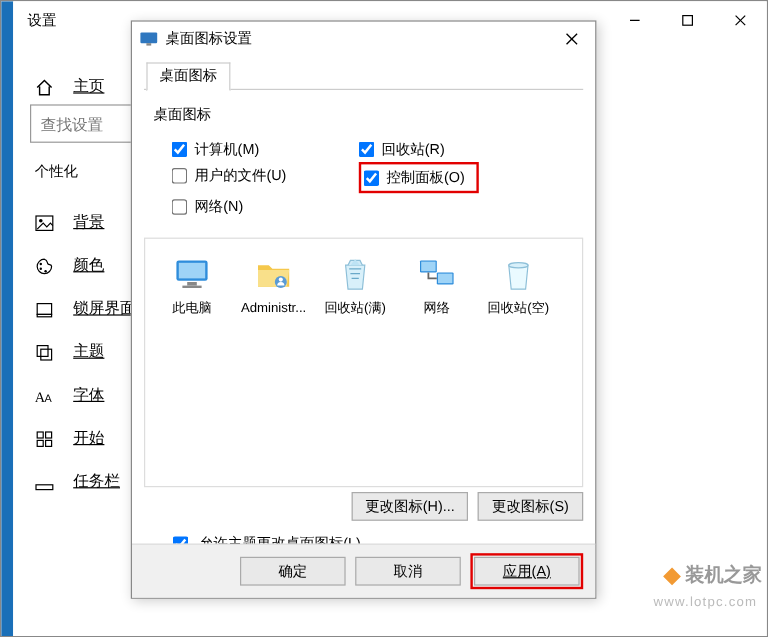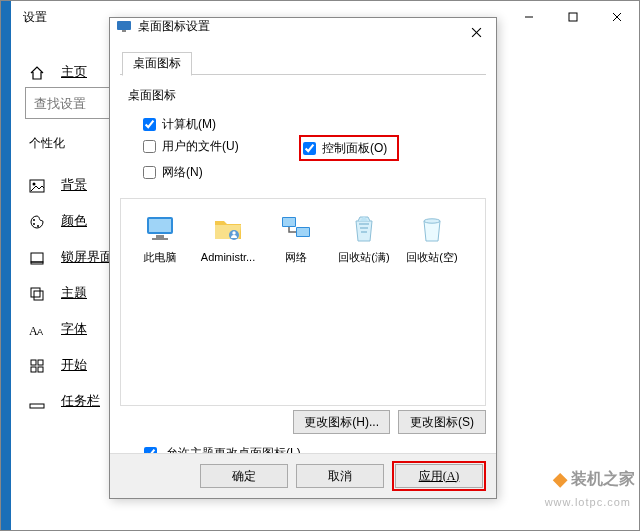--- a/index.html
+++ b/index.html
@@ -19,21 +19,21 @@
 .search-wrap .icon{width:28px;display:flex;justify-content:center;color:#555;}
 .sect-label{font-size:12px;padding:2px 0 6px 18px;color:#000;}
 .main-area{flex:1;padding:40px 10px 10px 10px;color:#000;}
 .main-h1{font-size:22px;font-weight:300;margin-bottom:30px;}
 .main-line{font-size:13px;color:#000;}
 .watermark{position:absolute;right:4px;bottom:40px;font-size:16px;color:#999;display:flex;align-items:center;gap:4px;font-weight:600;}
 .watermark .cube{color:#f29a33;font-size:18px;}
 .watermark .url{position:absolute;right:4px;bottom:-18px;color:#bbb;font-size:11px;font-weight:400;letter-spacing:1px;}
 
 .dialog{position:absolute;left:108px;top:16px;width:386px;height:480px;background:#fff;border:1px solid #888;box-shadow:2px 2px 10px rgba(0,0,0,0.2);}
-.dlg-titlebar{height:28px;display:flex;padding-left:6px;font-size:12px;}
+.dlg-titlebar{height:28px;display:flex;align-items:center;padding-left:6px;font-size:12px;}
 .dlg-titlebar .icon{width:16px;height:16px;margin-right:6px;}
 .dlg-titlebar .title{flex:1;}
 .dlg-close{width:40px;display:flex;align-items:center;justify-content:center;}
 .dlg-body{padding:4px 10px 10px 10px;height:calc(100% - 28px - 44px);box-sizing:border-box;}
 .tabbar{border-bottom:1px solid #ccc;height:24px;position:relative;}
 .tab{position:absolute;left:2px;top:2px;height:22px;padding:0 10px;border:1px solid #ccc;border-bottom:1px solid #fff;background:#fff;font-size:12px;line-height:20px;}
 .group-title{font-size:12px;margin:12px 0 6px 8px;}
 .checkgrid{border:1px solid transparent;padding:2px 0 2px 22px;}
 .checkgrid .row{display:flex;}
 .checkgrid label{display:flex;align-items:center;width:156px;height:22px;font-size:12px;gap:6px;}
@@ -42,21 +42,21 @@
 .iconbox{border:1px solid #ddd;margin-top:12px;height:186px;padding:10px 6px;display:flex;gap:2px;align-items:flex-start;}
 .desktop-icon{width:66px;text-align:center;font-size:11px;}
 .desktop-icon .pic{height:40px;display:flex;align-items:center;justify-content:center;}
 .desktop-icon .lbl{margin-top:2px;line-height:1.2;white-space:nowrap;overflow:hidden;text-overflow:ellipsis;}
 .subbtns{display:flex;justify-content:flex-end;gap:8px;margin-top:4px;}
 .subbtns button,.dlg-foot button{font-size:12px;height:24px;padding:0 10px;background:#e9e9e9;border:1px solid #aaa;min-width:88px;}
 .allow-theme{margin-top:10px;margin-left:20px;display:flex;align-items:center;gap:6px;font-size:12px;}
 .dlg-foot{position:absolute;left:0;right:0;bottom:0;height:44px;background:#f0f0f0;border-top:1px solid #ddd;display:flex;align-items:center;justify-content:flex-end;padding:0 10px;gap:8px;}
 .dlg-foot .apply-hl{border:2.5px solid #e20000;padding:1px;}
 .taskbar-edge{position:absolute;left:0;bottom:0;width:10px;height:100%;background:#1a6fb8;}
-.underline{text-decoration:underline;font-family:Liberation Serif, serif;}
+.underline{text-decoration:underline;}
 </style>
 </head>
 <body>
 
 <div class="frame">
   <div class="taskbar-edge"></div>
 
   <div class="settings-win">
     <div class="settings-titlebar">
       <span class="title">设置</span>
@@ -192,20 +192,24 @@
       <div class="tabbar">
         <div class="tab">桌面图标</div>
       </div>
       <div class="group-title">桌面图标</div>
       <div class="checkgrid">
         <div class="row">
           <label>
               <input type="checkbox" checked="" style="">
               <span>计算机(M)</span>
             </label>
+          <label>
+              <input type="checkbox" checked="" style="">
+              <span>回收站(R)</span>
+            </label>
         </div>
         <div class="row">
           <label>
               <input type="checkbox" style="">
               <span>用户的文件(U)</span>
             </label>
           <label class="highlight-red">
               <input type="checkbox" checked="" style="">
               <span>控制面板(O)</span>
             </label>
@@ -237,39 +241,39 @@
                 <circle cx="24" cy="24" r="5" fill="#5a9bd5"></circle>
                 <circle cx="24" cy="22" r="1.7" fill="#fff"></circle>
                 <path d="M21 27 A3 3 0 0 1 27 27 Z" fill="#fff"></path>
               </svg>
             </div>
             <div class="lbl">Administr...</div>
           </div>
           <div class="desktop-icon">
             <div class="pic">
               <svg width="36" height="36" viewBox="0 0 36 36">
+                <path d="M10 10 L26 10 L24 30 L12 30 Z" fill="#d8f0fa" stroke="#8dbfd8"></path>
+                <path d="M12 10 L14 6 L22 6 L24 10" fill="#cfeaf7" stroke="#8dbfd8"></path>
+                <path d="M13 13 L23 13 M14 17 L22 17 M15 21 L21 21" stroke="#6aa9c9" fill="none"></path>
+                <path d="M14 10 L18 5 L22 10" fill="#bde3f4"></path>
+              </svg>
+            </div>
+            <div class="lbl">回收站(满)</div>
+          </div>
+          <div class="desktop-icon">
+            <div class="pic">
+              <svg width="36" height="36" viewBox="0 0 36 36">
                 <rect x="4" y="6" width="14" height="10" rx="1" fill="#2f8ddb"></rect>
                 <rect x="18" y="16" width="14" height="10" rx="1" fill="#2f8ddb"></rect>
                 <rect x="5" y="7" width="12" height="8" fill="#9fd4f7"></rect>
                 <rect x="19" y="17" width="12" height="8" fill="#9fd4f7"></rect>
                 <path d="M11 16 V21 H18" fill="none" stroke="#666" stroke-width="1.5"></path>
               </svg>
             </div>
             <div class="lbl">网络</div>
-          </div>
-          <div class="desktop-icon">
-            <div class="pic">
-              <svg width="36" height="36" viewBox="0 0 36 36">
-                <path d="M10 10 L26 10 L24 30 L12 30 Z" fill="#d8f0fa" stroke="#8dbfd8"></path>
-                <path d="M12 10 L14 6 L22 6 L24 10" fill="#cfeaf7" stroke="#8dbfd8"></path>
-                <path d="M13 13 L23 13 M14 17 L22 17 M15 21 L21 21" stroke="#6aa9c9" fill="none"></path>
-                <path d="M14 10 L18 5 L22 10" fill="#bde3f4"></path>
-              </svg>
-            </div>
-            <div class="lbl">回收站(满)</div>
           </div>
           <div class="desktop-icon">
             <div class="pic">
               <svg width="36" height="36" viewBox="0 0 36 36">
                 <path d="M10 10 L26 10 L24 30 L12 30 Z" fill="#eafaff" stroke="#8dbfd8"></path>
                 <ellipse cx="18" cy="10" rx="8" ry="2.2" fill="#d8f0fa" stroke="#8dbfd8"></ellipse>
               </svg>
             </div>
             <div class="lbl">回收站(空)</div>
           </div>

